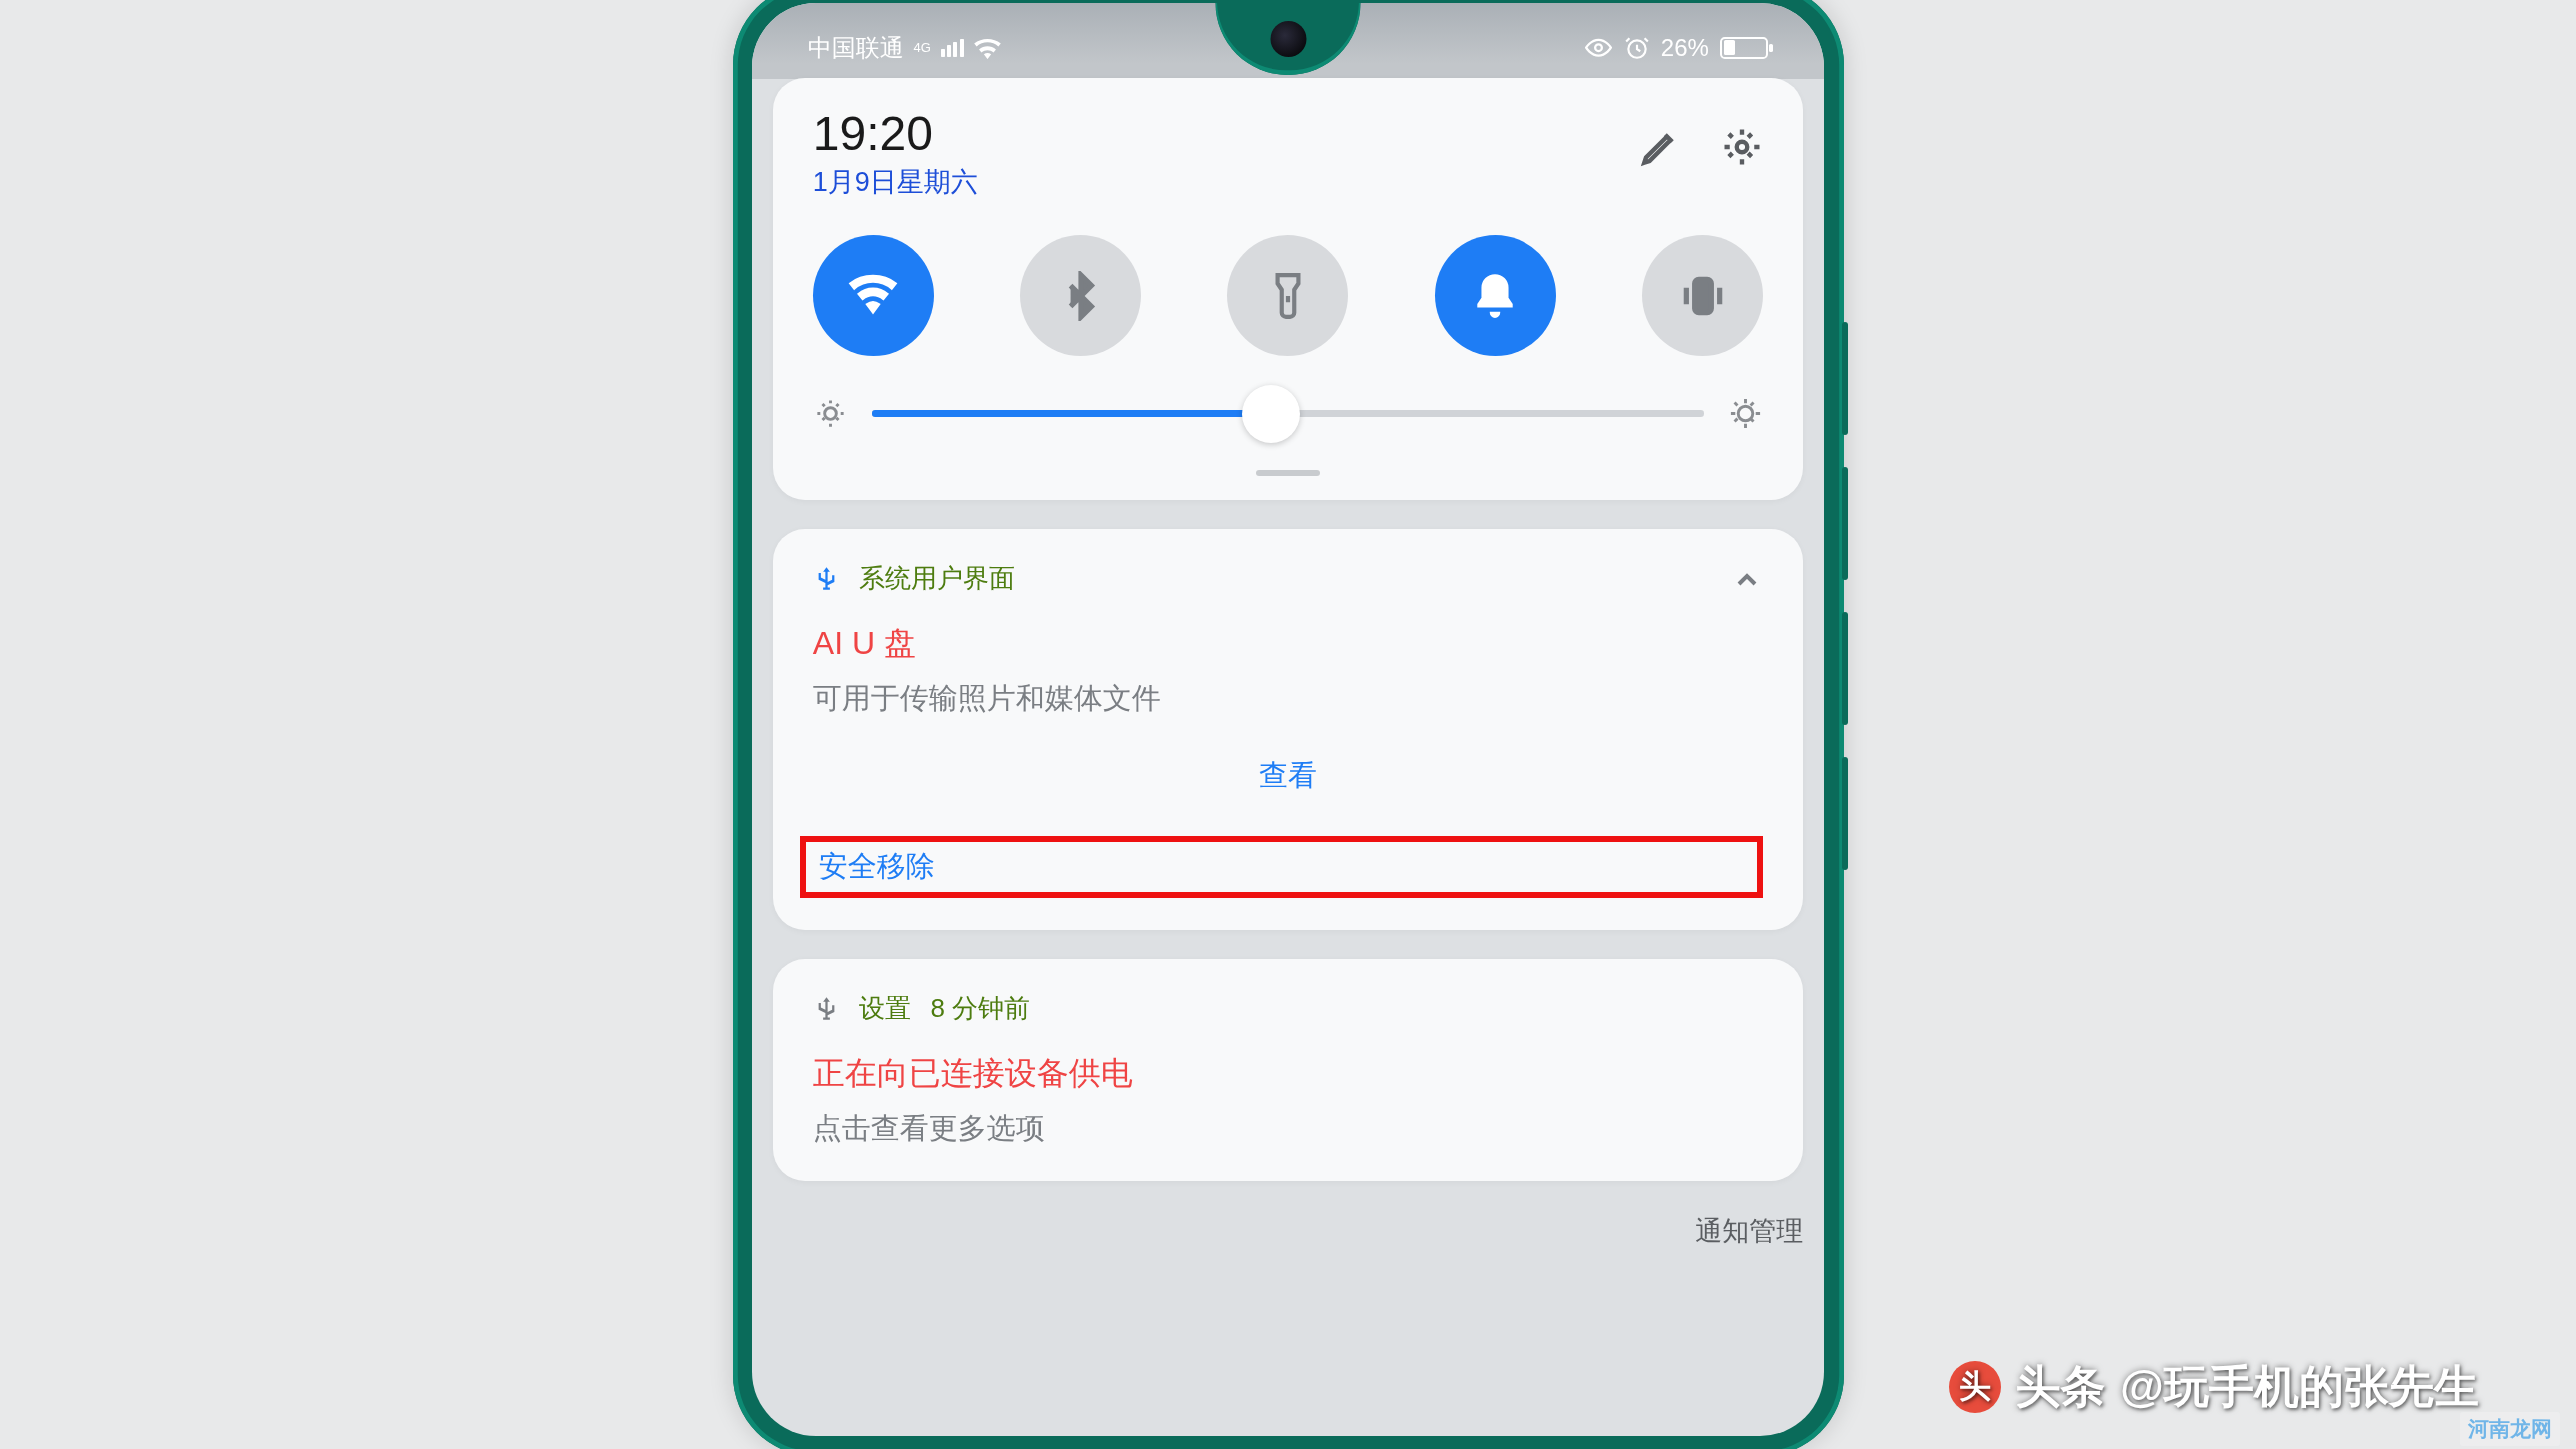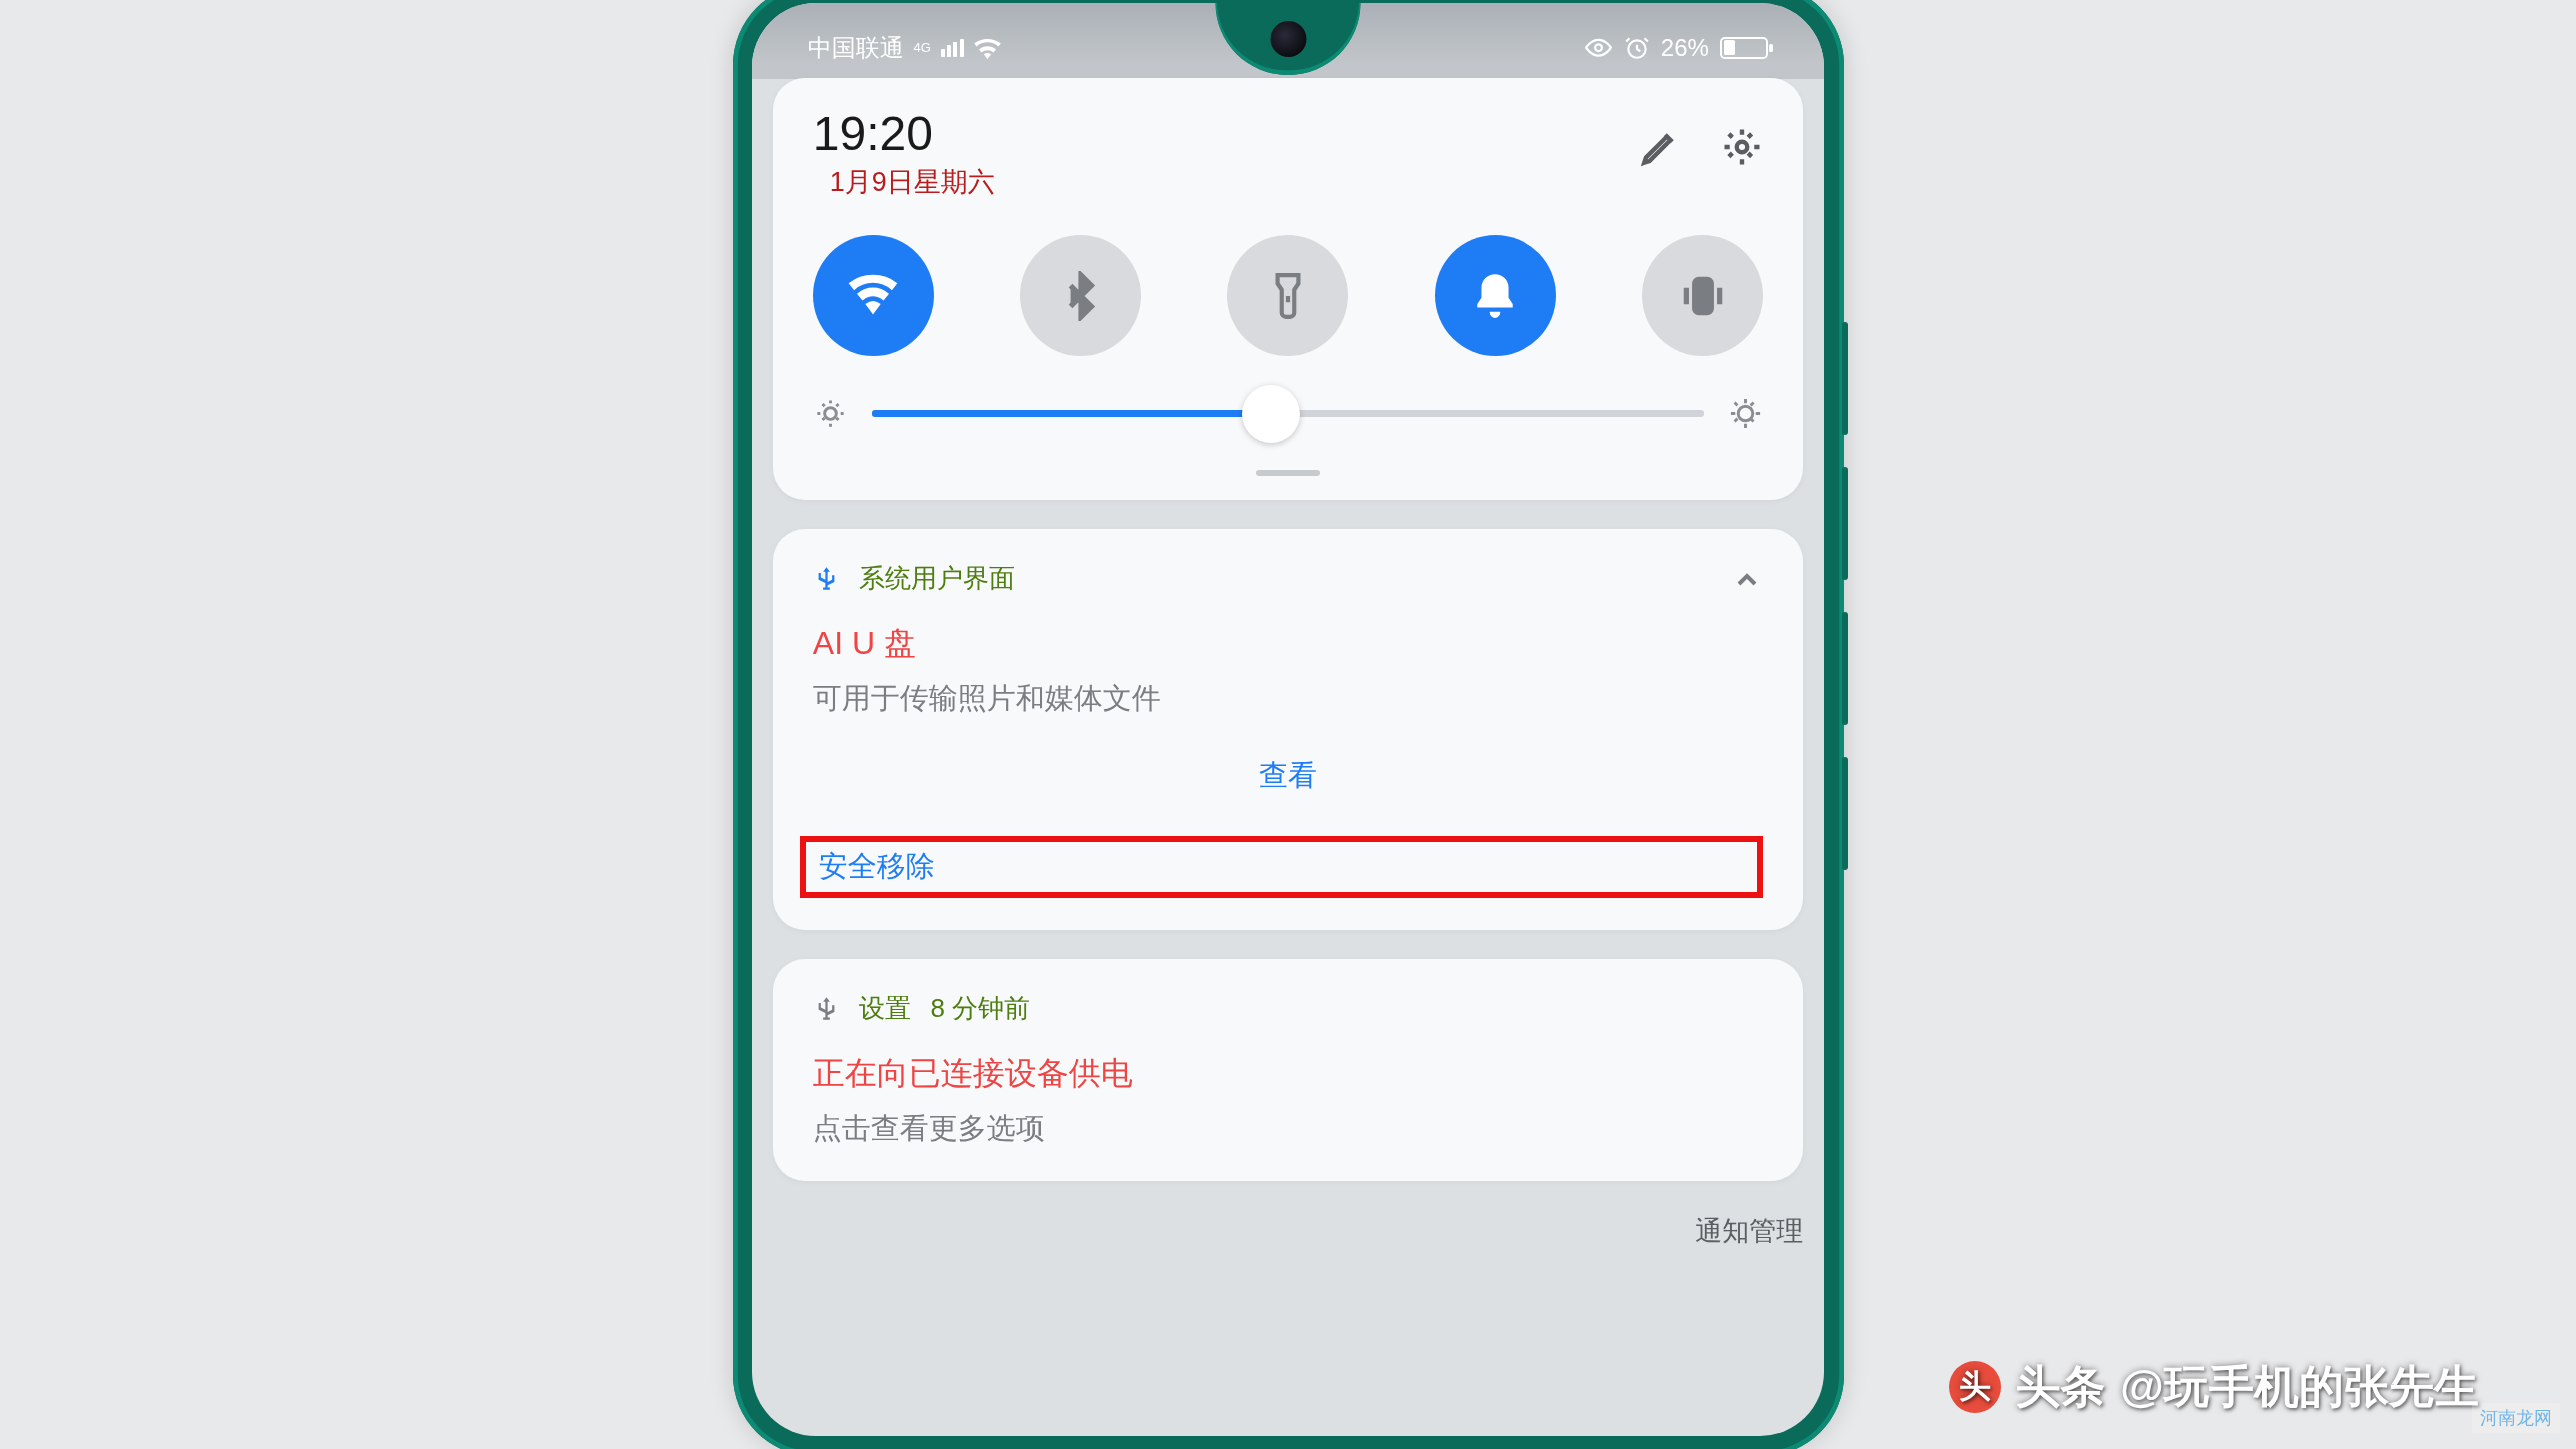--- a/index.html
+++ b/index.html
@@ -93,21 +93,21 @@
   .panel {
     background: #f8f9fa;
     border-radius: 32px;
     padding: 32px 40px 24px;
     margin-top: 0;
     box-shadow: 0 1.6px 6.4px rgba(0,0,0,0.04);
   }
   .panel-top { margin-top: -1.6px; }
   .panel-header { display:flex; justify-content:space-between; align-items:flex-start; }
   .time { font-size: 48px; font-weight: 400; color: #1a1a1a; line-height:1; }
-  .date { font-size: 27px; color: #b91c1c; margin-top: 6.4px; margin-left: 17px; }
+  .date { font-size: 27px; color: #1d4ed8; margin-top: 6.4px; }
   .header-icons { display:flex; gap:40px; margin-top:16px; }
   .header-icons svg { width:42px; height:42px; stroke:#5a5d61; fill:none; stroke-width:2.5; }
   .toggles { display:flex; justify-content:space-between; margin:35px 0 32px; }
   .toggle {
     width: 121px; height: 121px; border-radius: 50%;
     display:flex; align-items:center; justify-content:center;
     background:#d8dadd;
   }
   .toggle.on { background:#1e7df5; }
   .toggle svg { width:50px; height:50px; }
@@ -135,23 +135,23 @@
   .highlight-box { border:6.4px solid #e11; padding:4.8px 13px; margin-left:-13px; }
   .footer-link { text-align:right; color:#5a5d61; font-size:27px; margin-top:32px; }
   .watermark {
     position:absolute; right:97px; bottom:32px;
     font-size:45px; color:#fff; font-weight:600;
     text-shadow:0 0 6.4px rgba(0,0,0,0.5), 1.6px 1.6px 3.2px rgba(0,0,0,0.4);
     display:flex; align-items:center; gap:14.5px;
   }
   .wm-logo { width:52px; height:52px; background:#e74c3c; border-radius:50%; display:inline-flex; align-items:center; justify-content:center; font-size:32px; }
   .corner-mark {
-    position:absolute; right:16px; bottom:16px;
-    font-size:18px; color:#3ea0e8; opacity:0.7;
-    background:rgba(255,255,255,0.3); padding:3.2px 8px; border-radius:3.2px;
+    position:absolute; right:16px; bottom:3px;
+    font-size:21px; color:#3ea0e8; opacity:0.7;
+    background:rgba(255,255,255,0.3); padding:3.2px 8px; border-radius:3.2px;font-weight:bold;
   }
 </style>
 </head>
 <body>
 
 <div class="phone-frame">
 
   <div class="screen">
     <div class="notch"></div>
 

